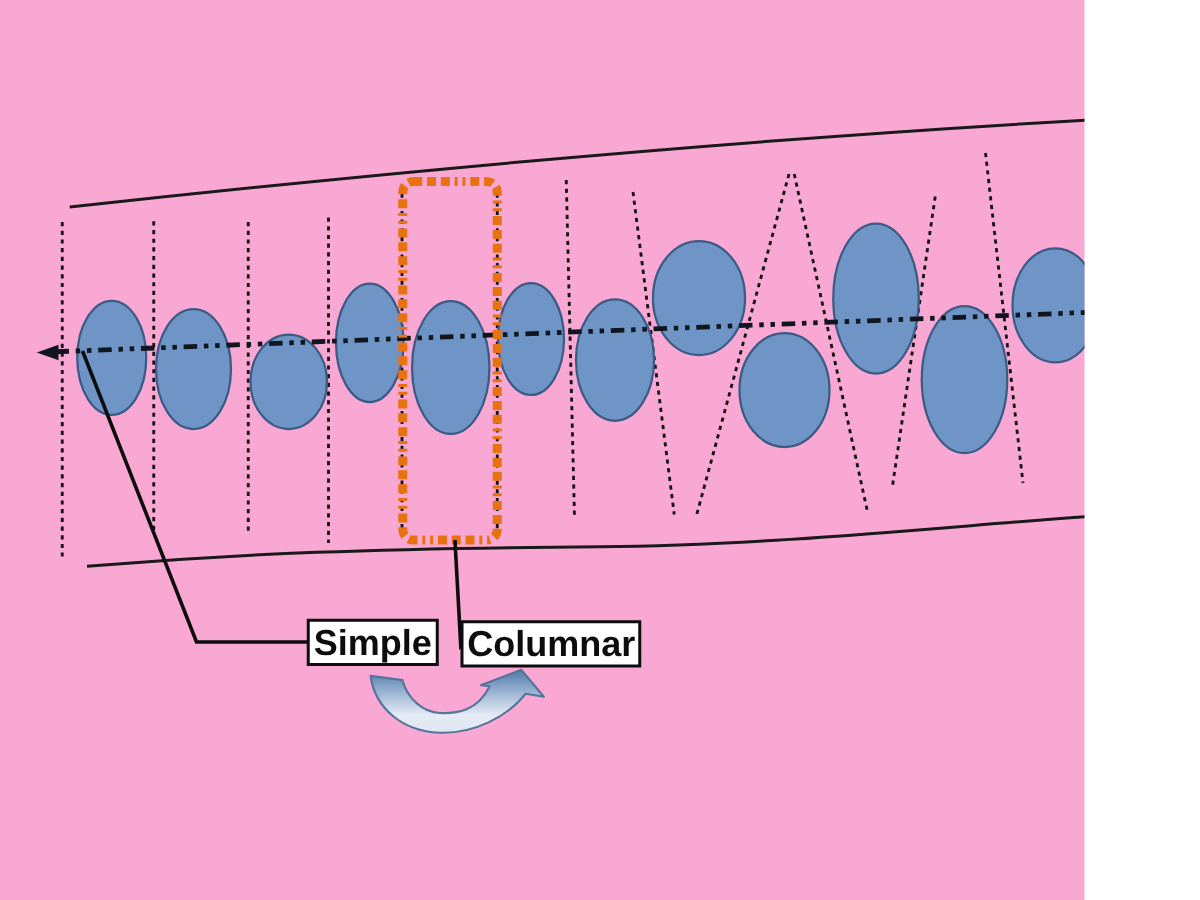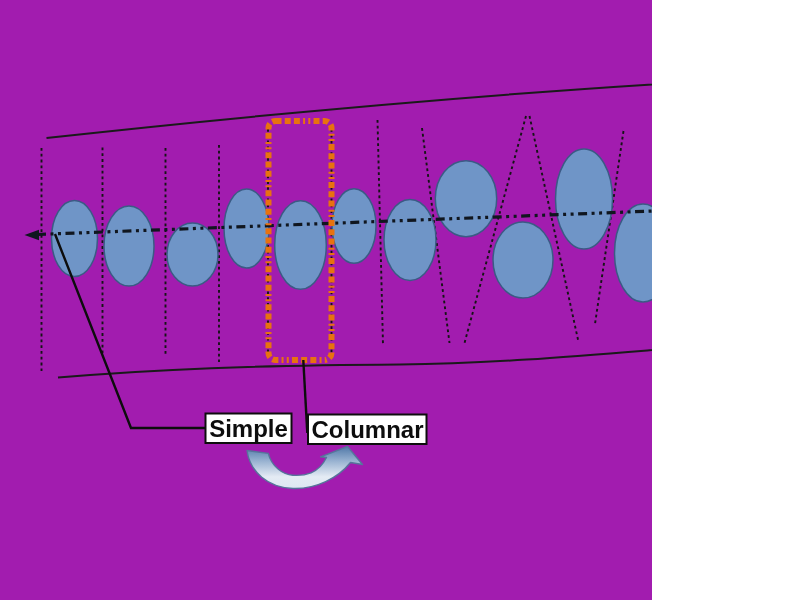--- a/index.html
+++ b/index.html
@@ -1,16 +1,16 @@
 <!DOCTYPE html>
 <html><head>
 <meta charset="utf-8">
 <style>
   html,body{margin:0;padding:0;background:#ffffff;}
-  .stage{position:relative;width:652px;height:600px;background:#a21caf;overflow:hidden;
+  .stage{position:relative;width:723px;height:600px;background:#f9a8d4;overflow:hidden;
          font-family:"Liberation Sans", sans-serif;}
 </style>
 </head>
 <body>
 <div class="stage">
 <svg width="800" height="600" viewBox="0 0 800 600">
   <defs>
     <linearGradient id="arcGrad" x1="0" y1="0" x2="0" y2="1">
       <stop offset="0" stop-color="#5078a8"></stop>
       <stop offset="0.34" stop-color="#97b1d0"></stop>

